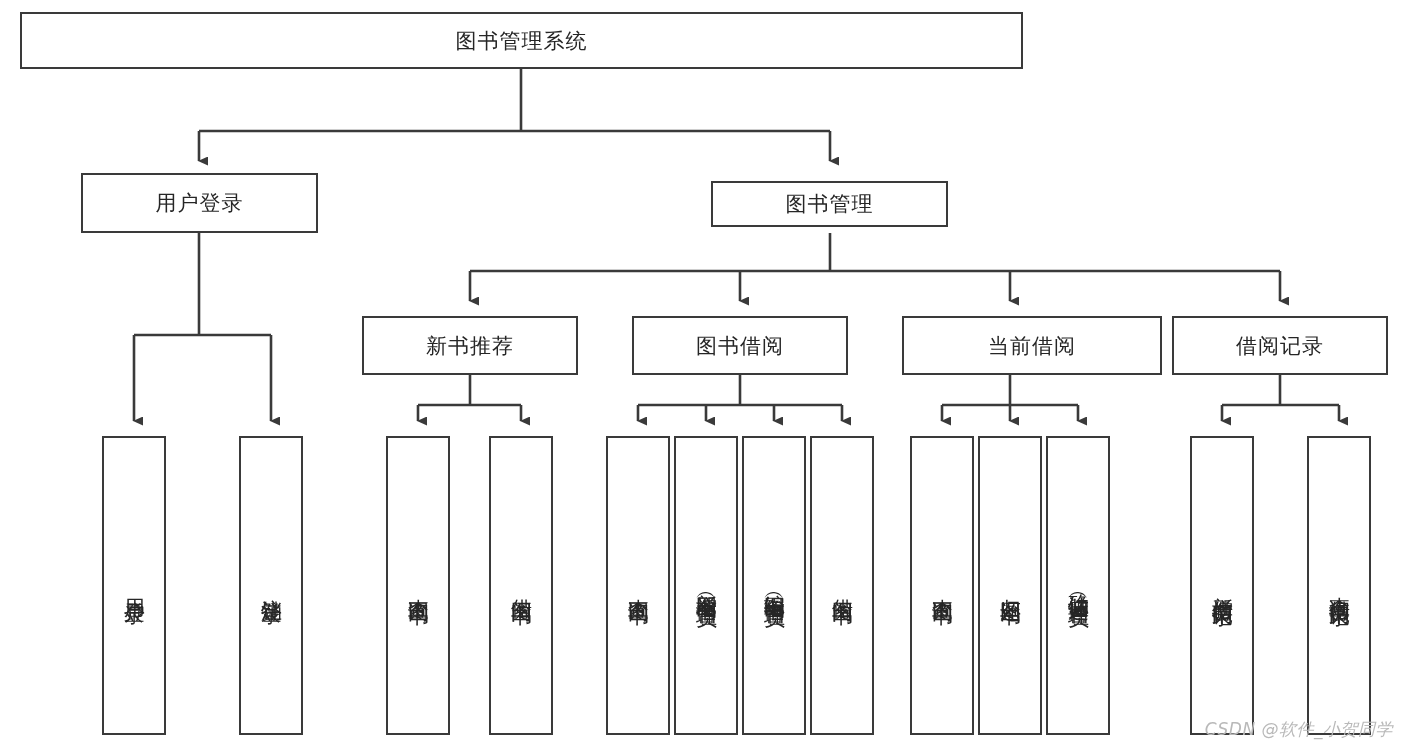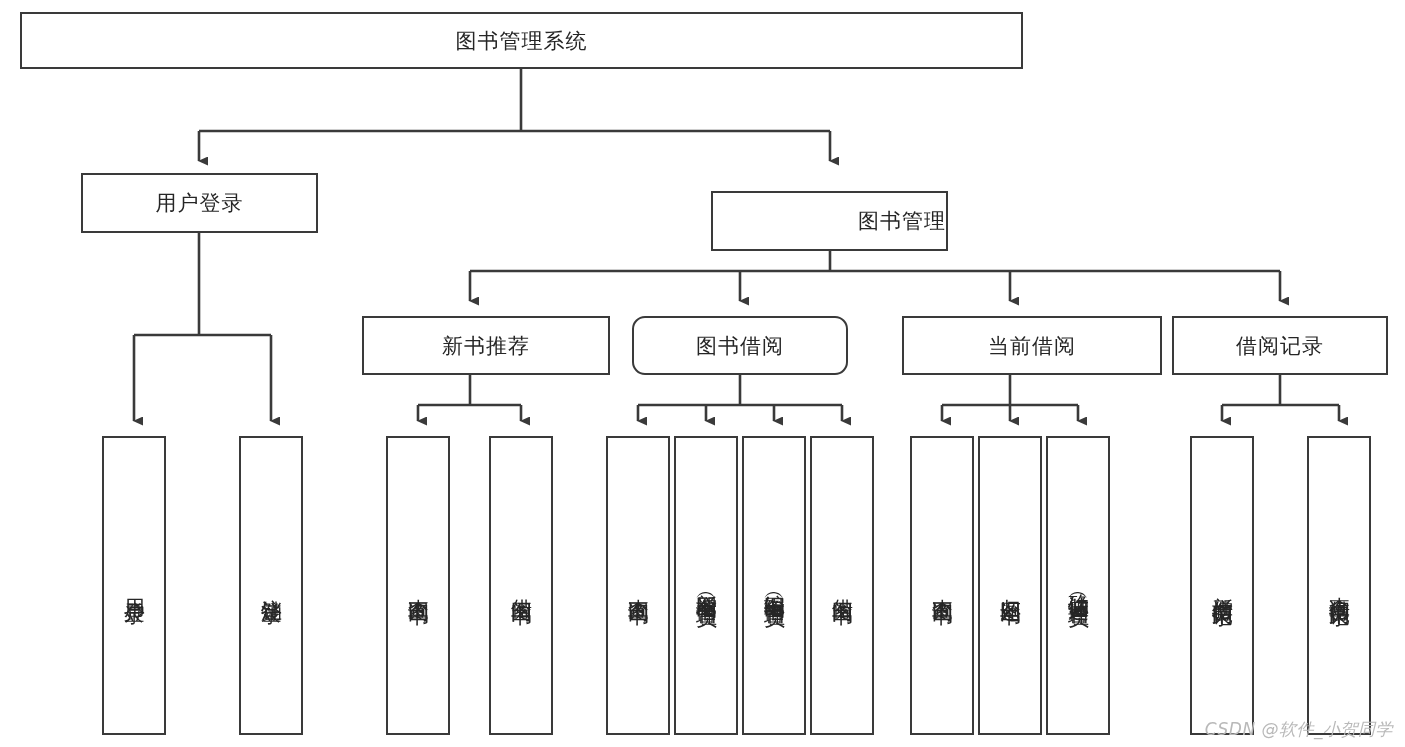--- a/index.html
+++ b/index.html
@@ -129,28 +129,28 @@
     </g>
   </svg>
 
   <div class="node horiz" style="left:20px; top:12px; width:1003px; height:57px;">
     <span class="label">图书管理系统</span>
   </div>
 
   <div class="node horiz" style="left:81px; top:173px; width:237px; height:60px;">
     <span class="label">用户登录</span>
   </div>
-  <div class="node horiz" style="left:711px; top:191px; width:237px; height:60px;justify-content:flex-end;">
+  <div class="node horiz" style="left:711px; top:181px; width:237px; height:46px;">
     <span class="label">图书管理</span>
   </div>
 
-  <div class="node horiz" style="left:362px; top:316px; width:248px; height:59px;">
+  <div class="node horiz" style="left:362px; top:316px; width:216px; height:59px;">
     <span class="label">新书推荐</span>
   </div>
-  <div class="node horiz" style="left:632px; top:316px; width:216px; height:59px;border-radius:13px;">
+  <div class="node horiz" style="left:632px; top:316px; width:216px; height:59px;">
     <span class="label">图书借阅</span>
   </div>
   <div class="node horiz" style="left:902px; top:316px; width:260px; height:59px;">
     <span class="label">当前借阅</span>
   </div>
   <div class="node horiz" style="left:1172px; top:316px; width:216px; height:59px;">
     <span class="label">借阅记录</span>
   </div>
 
   <div class="node vert" style="left:102px; top:436px; width:64px; height:299px;">

